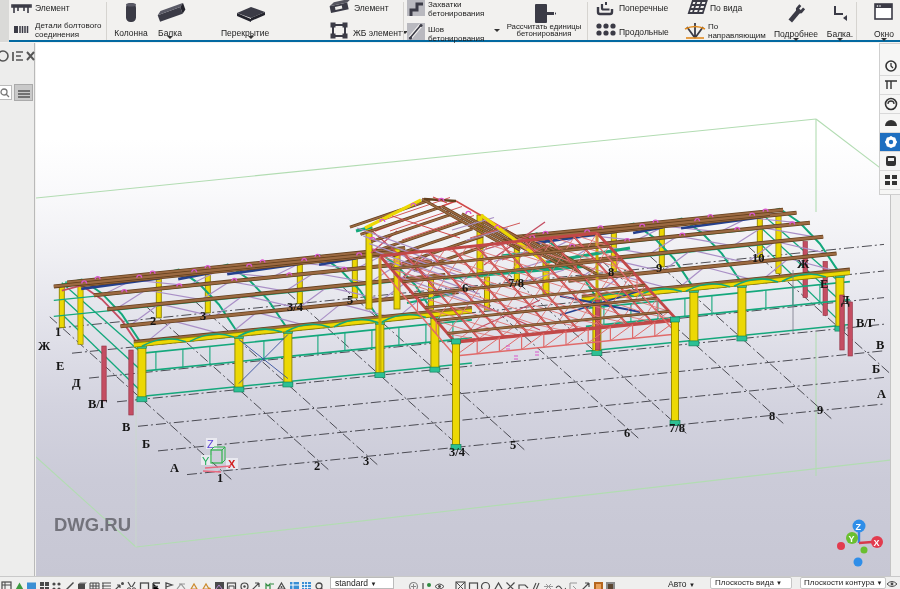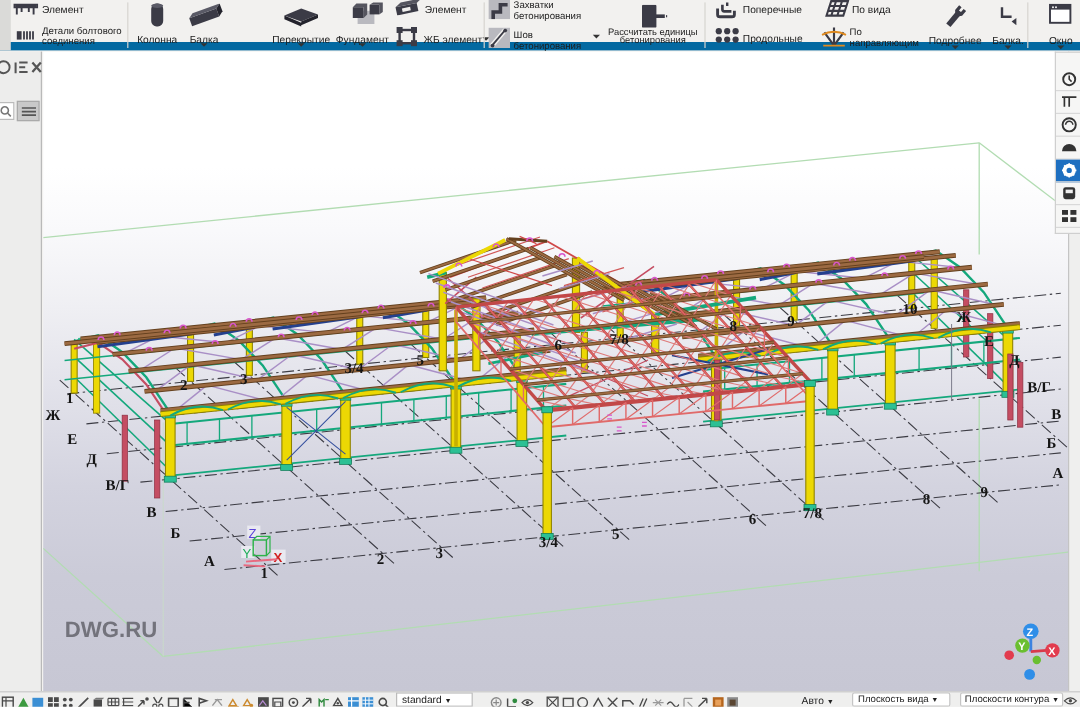--- a/index.html
+++ b/index.html
@@ -645,21 +645,21 @@
 <circle cx="858" cy="562" r="4.5" fill="#2f8ee8"></circle>
 <circle cx="859" cy="526" r="6.5" fill="#2f8ee8"></circle>
 <text x="855.5" y="530" font-family="Liberation Sans, sans-serif" font-size="9" font-weight="bold" fill="#fff">Z</text>
 <circle cx="852" cy="538" r="6" fill="#6abf30"></circle>
 <text x="848.5" y="542" font-family="Liberation Sans, sans-serif" font-size="9" font-weight="bold" fill="#fff">Y</text>
 <circle cx="877" cy="542" r="6" fill="#e23b4e"></circle>
 <text x="873.5" y="546" font-family="Liberation Sans, sans-serif" font-size="9" font-weight="bold" fill="#fff">X</text>
       </g>
     </svg>
 </div>
-<div style="position:absolute;left:0;top:0;width:900px;height:42px;background:#f2f1ef;border-bottom:7px solid #0369a1">
+<div style="position:absolute;left:0;top:0;width:900px;height:42px;background:#f2f1ef;border-bottom:2px solid #0369a1">
     <div style="position:absolute;left:0;top:0;width:9px;height:42px;background:#dadad8"></div>
     <div style="position:absolute;left:11px;top:1px;width:110px">
   <svg width="21" height="13">
         <path d="M2 4 h17 M3 4 v7 M7 4 v5 M13 4 v5 M17 4 v7 M1 3 h19 v2 h-19 z" stroke="#3b3b46" stroke-width="1.6" fill="none"></path>
       </svg>
   <span style="position:absolute;left:24px;top:2px;font-size:8.5px;color:#1c1c1c">Элемент</span></div>
     <div style="position:absolute;left:13px;top:22px;width:120px">
   <svg width="18" height="14">
         <rect x="1" y="4" width="4" height="7" fill="#3b3b46"></rect>
         <path d="M7 4 v7 M9.5 4 v7 M12 4 v7 M14.5 4 v7" stroke="#3b3b46" stroke-width="1.5"></path>
@@ -677,41 +677,26 @@
       <div style="position:absolute;left:0;right:0;top:3px;height:22px"><svg width="60" height="22">
           <g transform="rotate(-20 30 11)">
             <rect x="18" y="8" width="24" height="7" fill="#3b3b46"></rect>
             <path d="M18 8 l4 -3 h24 l-4 3 z" fill="#5a5a66"></path>
             <path d="M42 8 l4 -3 v7 l-4 3 z" fill="#23232c"></path>
           </g>
         </svg></div>
       <div style="position:absolute;left:0;right:0;top:28px;font-size:8.5px;color:#1c1c1c">Балка</div>
       <div style="position:absolute;left:50%;margin-left:-3px;top:36px;width:0;height:0;border-left:3px solid transparent;border-right:3px solid transparent;border-top:3.5px solid #333"></div>
     </div>
-    <div style="position:absolute;left:221px;top:0;width:60px;height:42px;text-align:center">
+    <div style="position:absolute;left:221px;top:0;width:60px;height:42px;text-align:left">
       <div style="position:absolute;left:0;right:0;top:2px;height:22px"><svg width="60" height="22">
           <path d="M16 11 l14 -6 l14 5 l-14 6 z" fill="#3b3b46"></path>
           <path d="M16 11 v3 l14 6 v-3 z M44 10 v3 l-14 6 v-3 z" fill="#23232c"></path>
         </svg></div>
       <div style="position:absolute;left:0;right:0;top:28px;font-size:8.5px;color:#1c1c1c">Перекрытие</div>
-      <div style="position:absolute;left:50%;margin-left:-3px;top:36px;width:0;height:0;border-left:3px solid transparent;border-right:3px solid transparent;border-top:3.5px solid #333"></div>
-    </div>
-    <div style="position:absolute;left:272px;top:0;width:60px;height:42px;text-align:center">
-      <div style="position:absolute;left:0;right:0;top:1px;height:22px"><svg width="60" height="24">
-          <rect x="26" y="8" width="14" height="11" fill="#b9b9bf"></rect>
-          <g>
-            <rect x="22" y="5" width="9" height="9" fill="#3b3b46"></rect>
-            <path d="M22 5 l3-3 h9 l-3 3 z M31 5 l3-3 v9 l-3 3 z" fill="#55555f"></path>
-          </g>
-          <g>
-            <rect x="36" y="3" width="8" height="8" fill="#3b3b46"></rect>
-            <path d="M36 3 l3-2 h8 l-3 2 z M44 3 l3-2 v8 l-3 2 z" fill="#55555f"></path>
-          </g>
-        </svg></div>
-      <div style="position:absolute;left:0;right:0;top:28px;font-size:8.5px;color:#1c1c1c">Фундамент</div>
       <div style="position:absolute;left:50%;margin-left:-3px;top:36px;width:0;height:0;border-left:3px solid transparent;border-right:3px solid transparent;border-top:3.5px solid #333"></div>
     </div>
     <div style="position:absolute;left:322px;top:0;width:84px">
   <svg width="28" height="13" style="position:absolute;left:4px;top:0">
         <g transform="rotate(-12 14 7)">
           <rect x="4" y="4" width="18" height="7" fill="#3b3b46"></rect>
           <path d="M4 4 l5 -3 h18 l-5 3 z" fill="#55555f"></path>
           <rect x="9" y="6" width="7" height="3" fill="#f0efed"></rect>
         </g>
       </svg>

